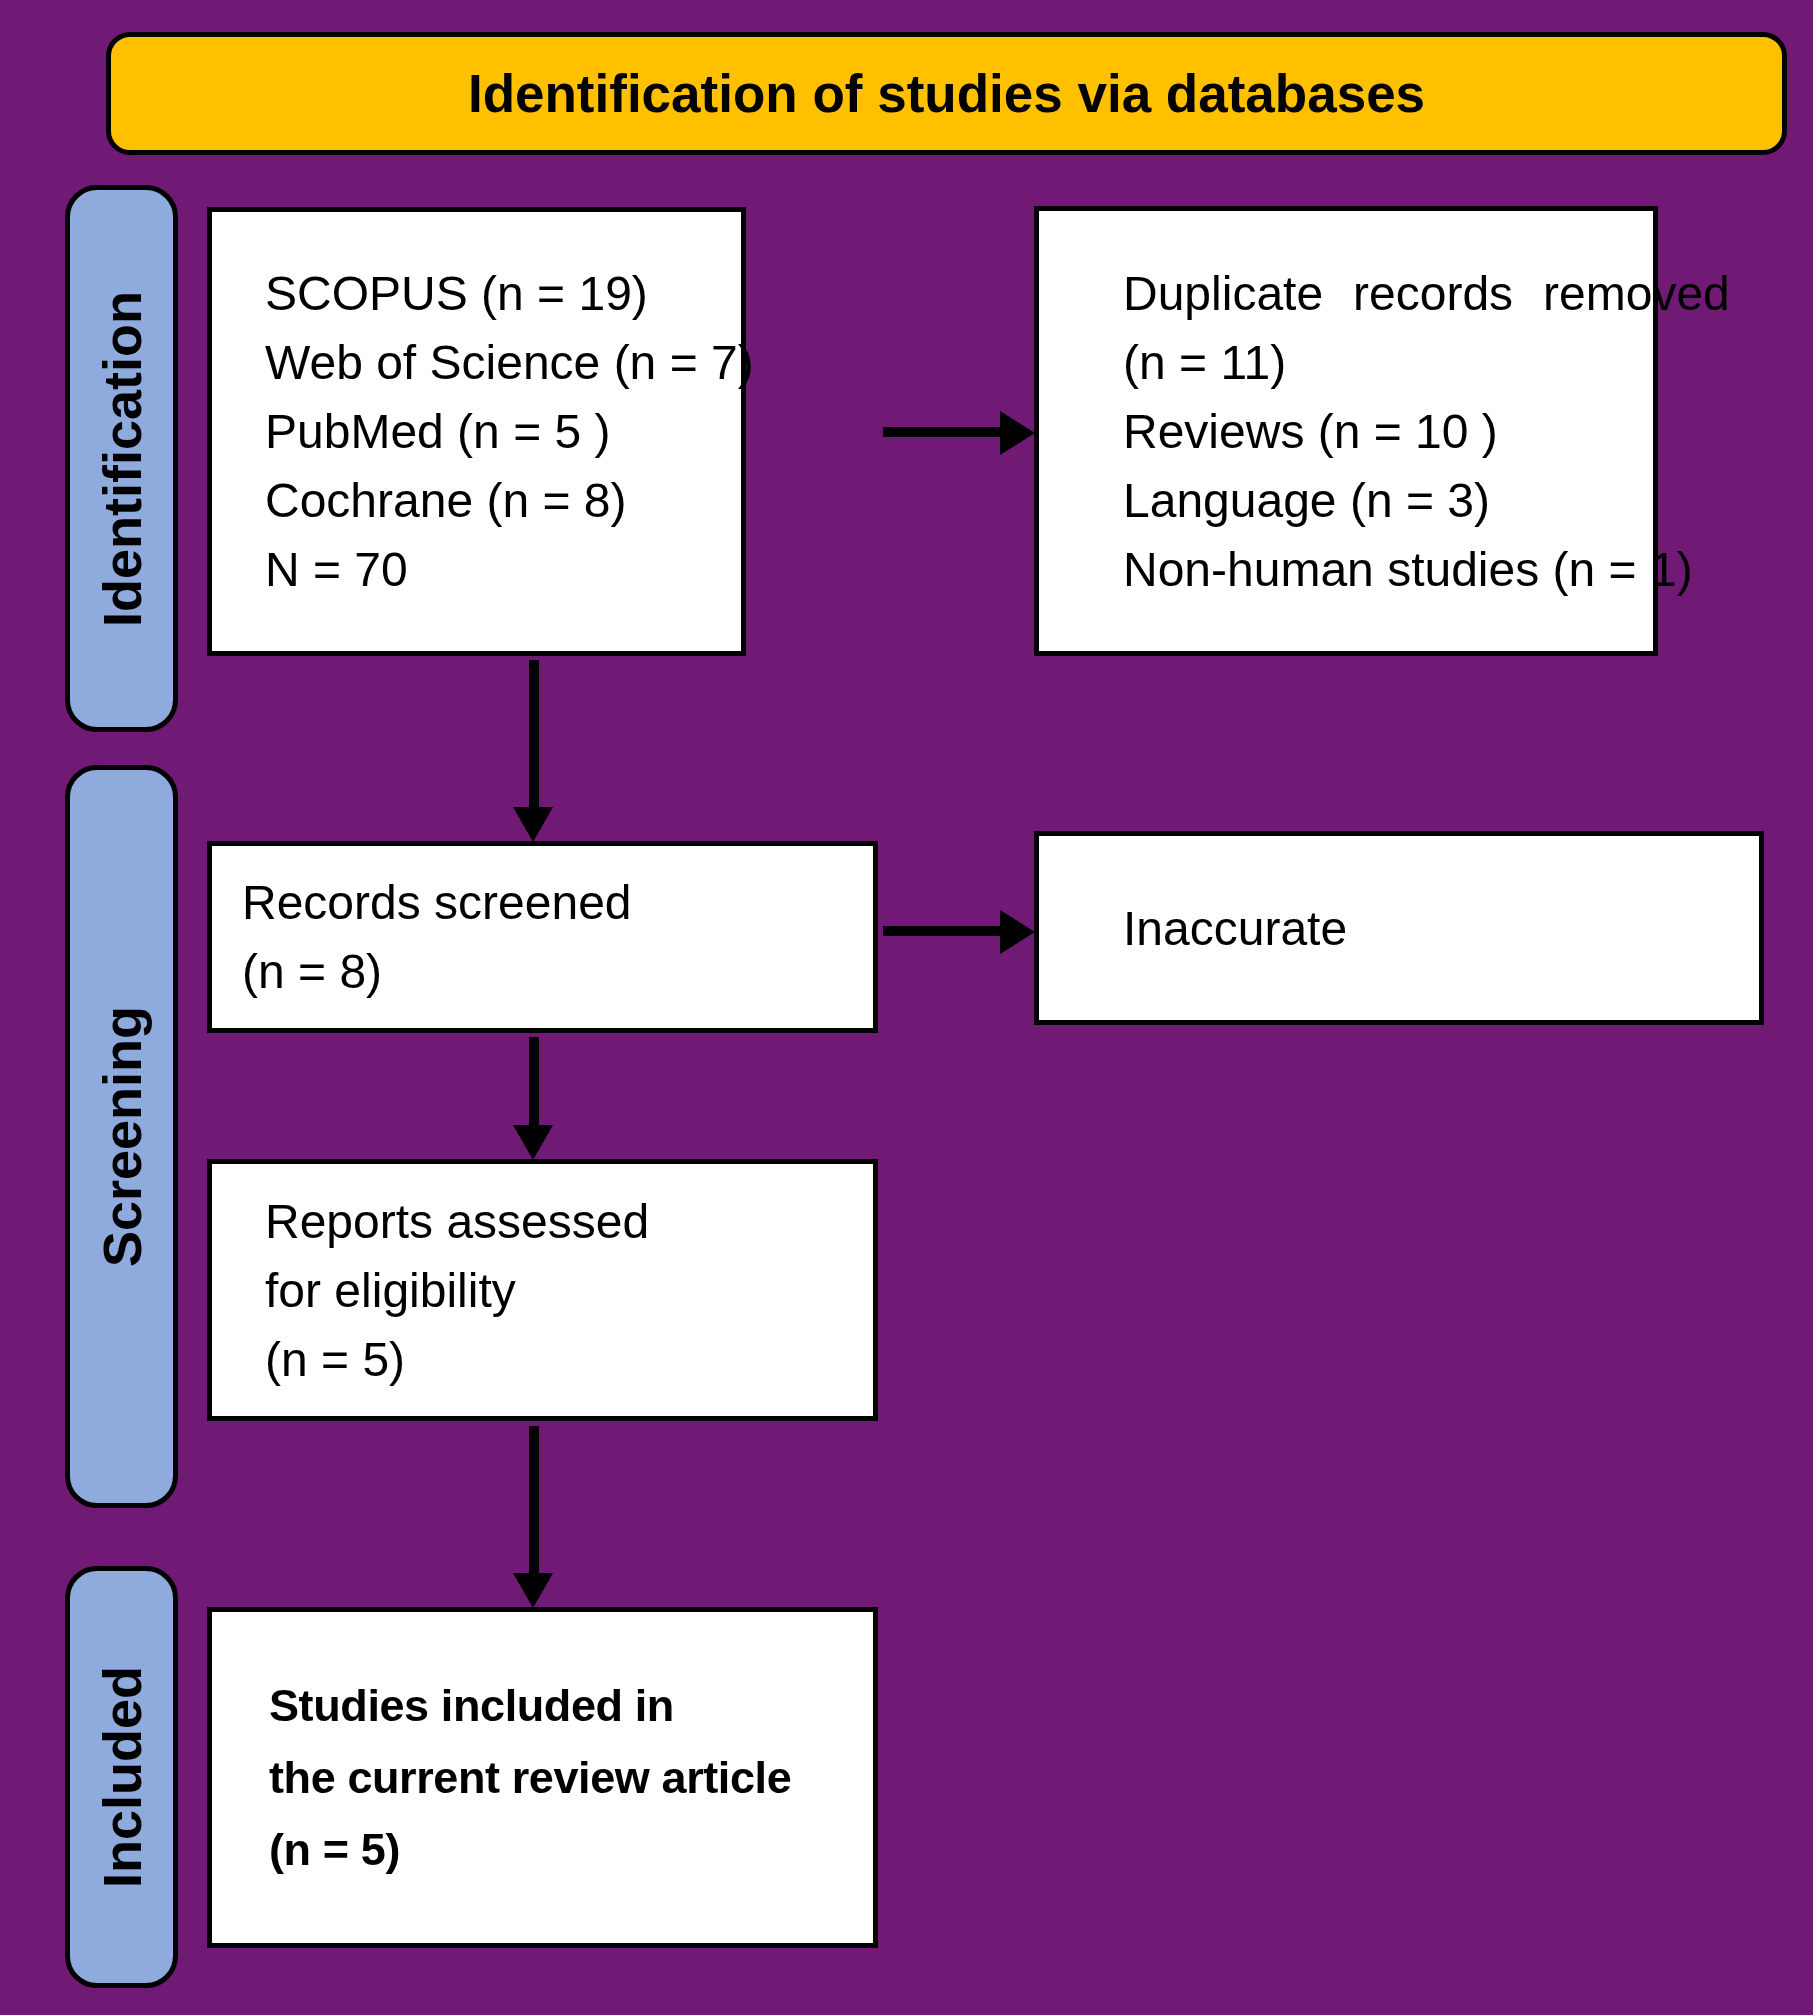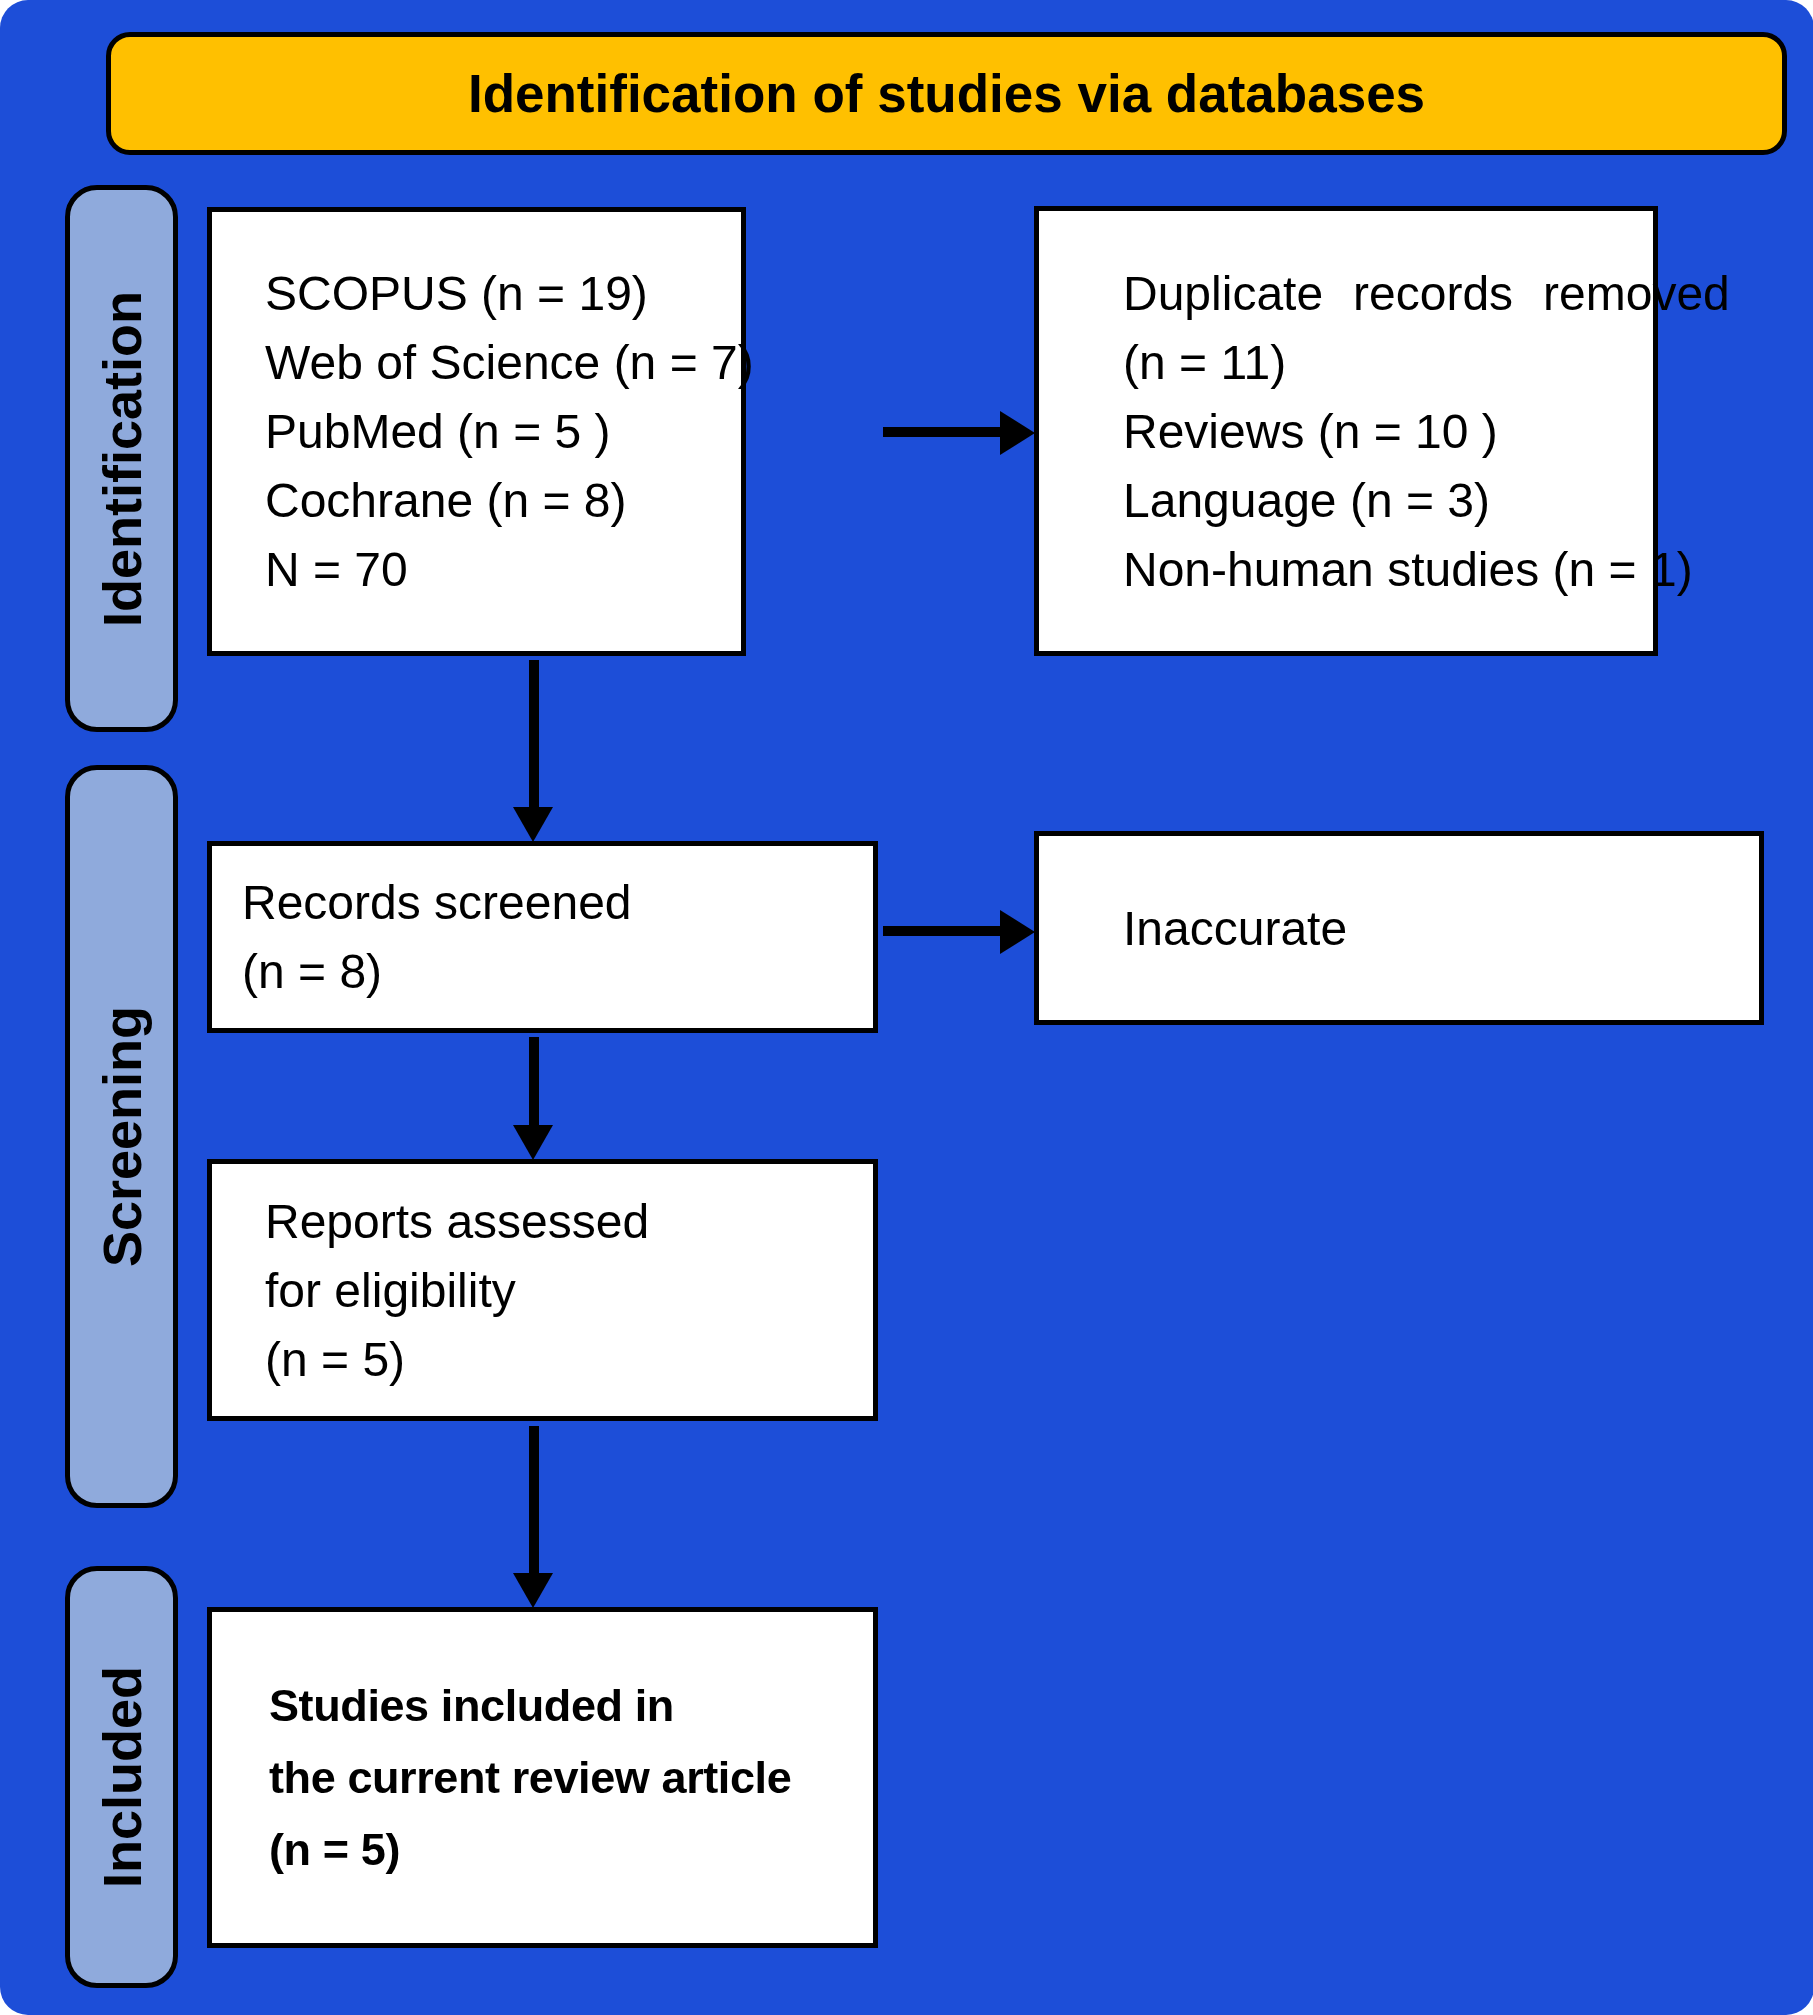--- a/index.html
+++ b/index.html
@@ -5,23 +5,22 @@
   html, body {
     margin: 0;
     padding: 0;
     background: #ffffff;
     font-family: "Liberation Sans", sans-serif;
   }
   #diagram {
     position: relative;
     width: 1814px;
     height: 2015px;
-    background: #1d4ed8;
+    background: #701a75;
     overflow: hidden;
-    border-radius: 28px;
   }
 
   
   .title-banner {
     position: absolute;
     left: 106px; top: 32px;
     width: 1681px; height: 123px;
     background: var(--title_bg, #FFC000);
     border: 5.3px solid var(--line, #000);
     border-radius: 24px;

